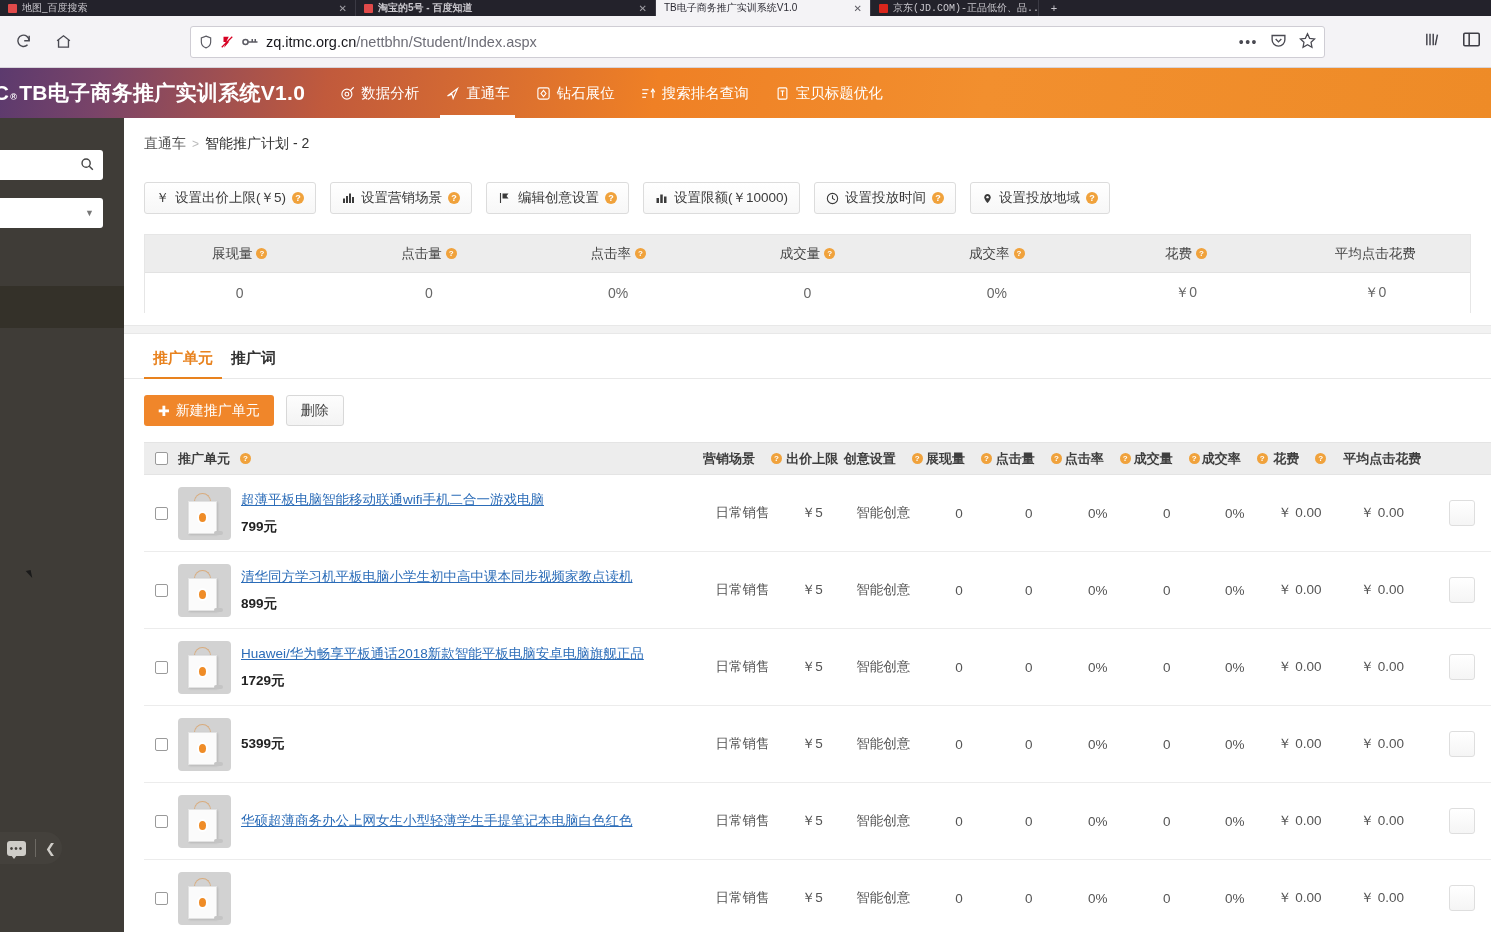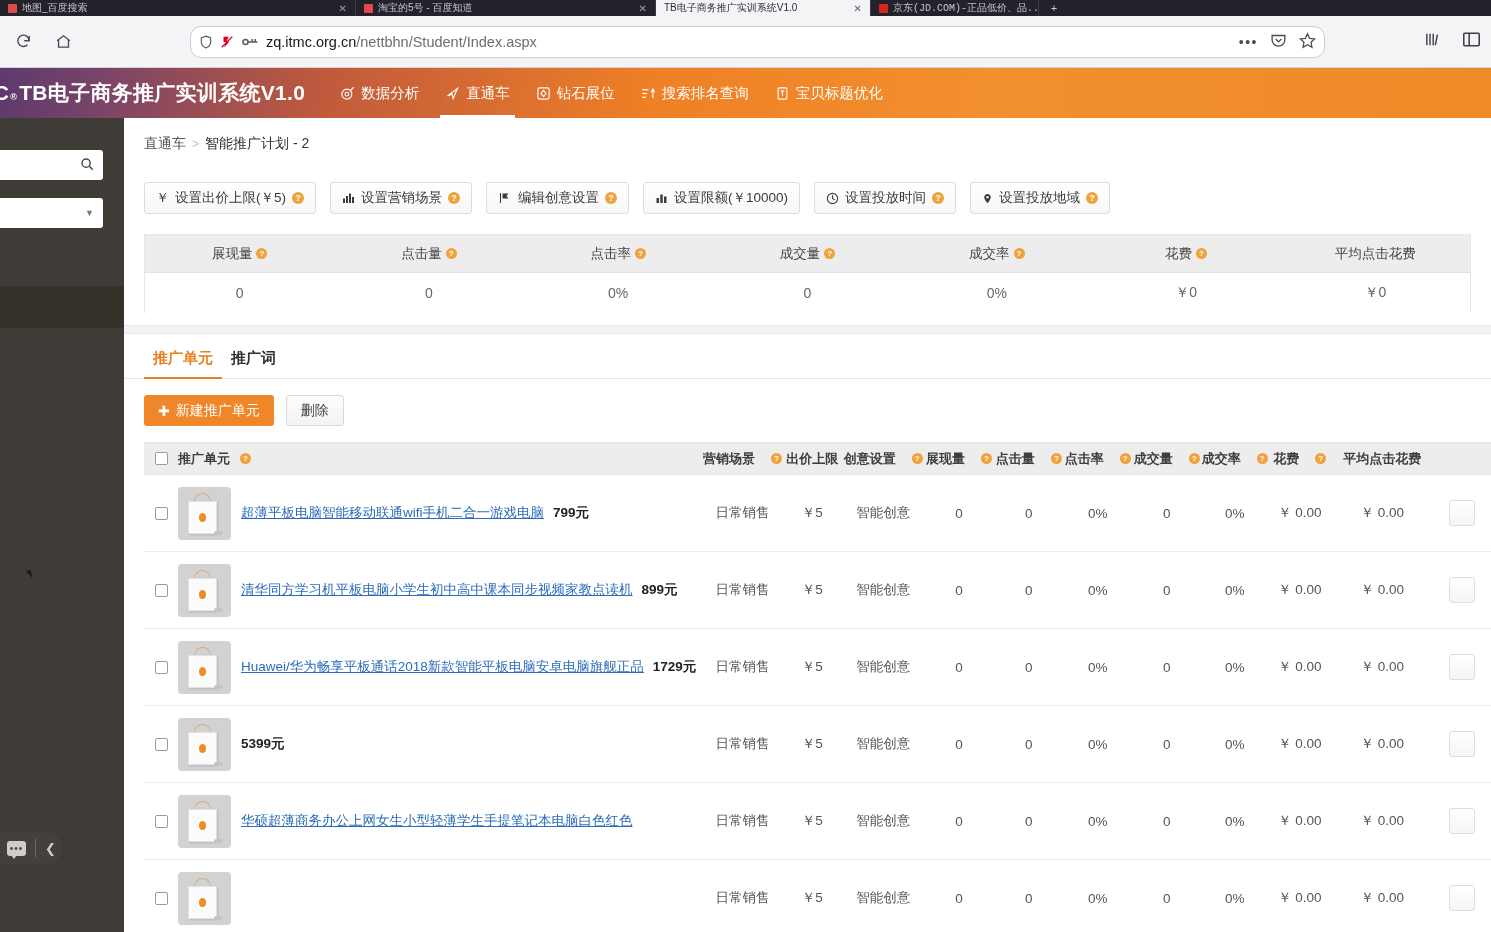--- a/index.html
+++ b/index.html
@@ -26,39 +26,39 @@
   }
   .btab.active { background: #f4f3f6; color: #2b2a33; }
   .btab .favicon {
     width: 9px; height: 9px; flex: 0 0 9px; border-radius: 1px;
     background: #d0cfd6;
   }
   .btab .favicon.jd { background: #d9261c; }
   .btab .favicon.bd { background: #e04a4a; }
   .btab .tclose { margin-left: auto; font-size: 10px; opacity: .75; padding-left: 6px;}
   .btab.w1 { width: 356px; }
-  .btab.w2 { width: 300px; }
+  .btab.w2 { width: 300px; font-weight: bold; }
   .btab.w3 { width: 215px; }
   .btab.w4 { width: 168px; font-family: Liberation Mono, monospace; }
   #tab-new { width: 30px; height:16px; display:flex; align-items:center;
              justify-content:center; color:#c9c7cd; font-size:11px; }
 
   #browser-navbar {
     position: absolute; left: 0; top: 16px; width: 1491px; height: 52px;
     background: #f4f3f6; display: flex; align-items: center;
     border-bottom: 1px solid #d7d5db;
   }
   .nav-btn {
     width: 34px; height: 34px; display: flex; align-items: center;
     justify-content: center; color: #4a4a52; font-size: 17px;
     margin-left: 6px; border-radius: 4px;
   }
   #urlbar {
     margin-left: 110px; height: 32px; width: 1135px;
-    background: #fff; border: 1px solid #cfcdd4; border-radius: 11px;
+    background: #fff; border: 1px solid #cfcdd4; border-radius: 3px;
     display: flex; align-items: center; padding: 0 8px; gap: 7px;
     font-size: 14.5px; color: #2b2a33;
   }
   #urlbar .ubicon { color: #5b5b63; display: flex; align-items: center; }
   #url-text { flex: 1; white-space: nowrap; overflow: hidden; }
   #url-text .dim { color: #6d6d76; }
   #url-text .host { color: #17171c; }
   .urlbar-right { display: flex; align-items: center; gap: 12px; color: #4a4a52; }
   #browser-right-icons {
     margin-left: auto; margin-right: 10px; display: flex;
@@ -272,21 +272,21 @@
   }
   .bagtag {
     position: absolute; left: 19px; top: 24px; width: 11px; height: 13px;
     background: #ef8c27; border-radius: 50%;
     border: 2px solid #fff;
   }
   .bagshadow {
     position: absolute; left: 36px; top: 44px; width: 9px; height: 4px;
     background: #c4c4c4; border-radius: 2px;
   }
-  .prod-meta { display: flex; flex-direction: row; gap: 9px; min-width: 0; }
+  .prod-meta { display: flex; flex-direction: column; gap: 9px; min-width: 0; }
   .prod-title {
     font-size: 13.5px; color: #2b6cb8; text-decoration: underline;
     white-space: nowrap; overflow: hidden; text-overflow: ellipsis;
     max-width: 500px;
   }
   .prod-price { font-size: 13.5px; color: #222; font-weight: bold; }
   .act-btn {
     width: 26px; height: 26px; border: 1px solid #dedede; border-radius: 3px;
     background: linear-gradient(#fff,#f5f5f5);
   }

